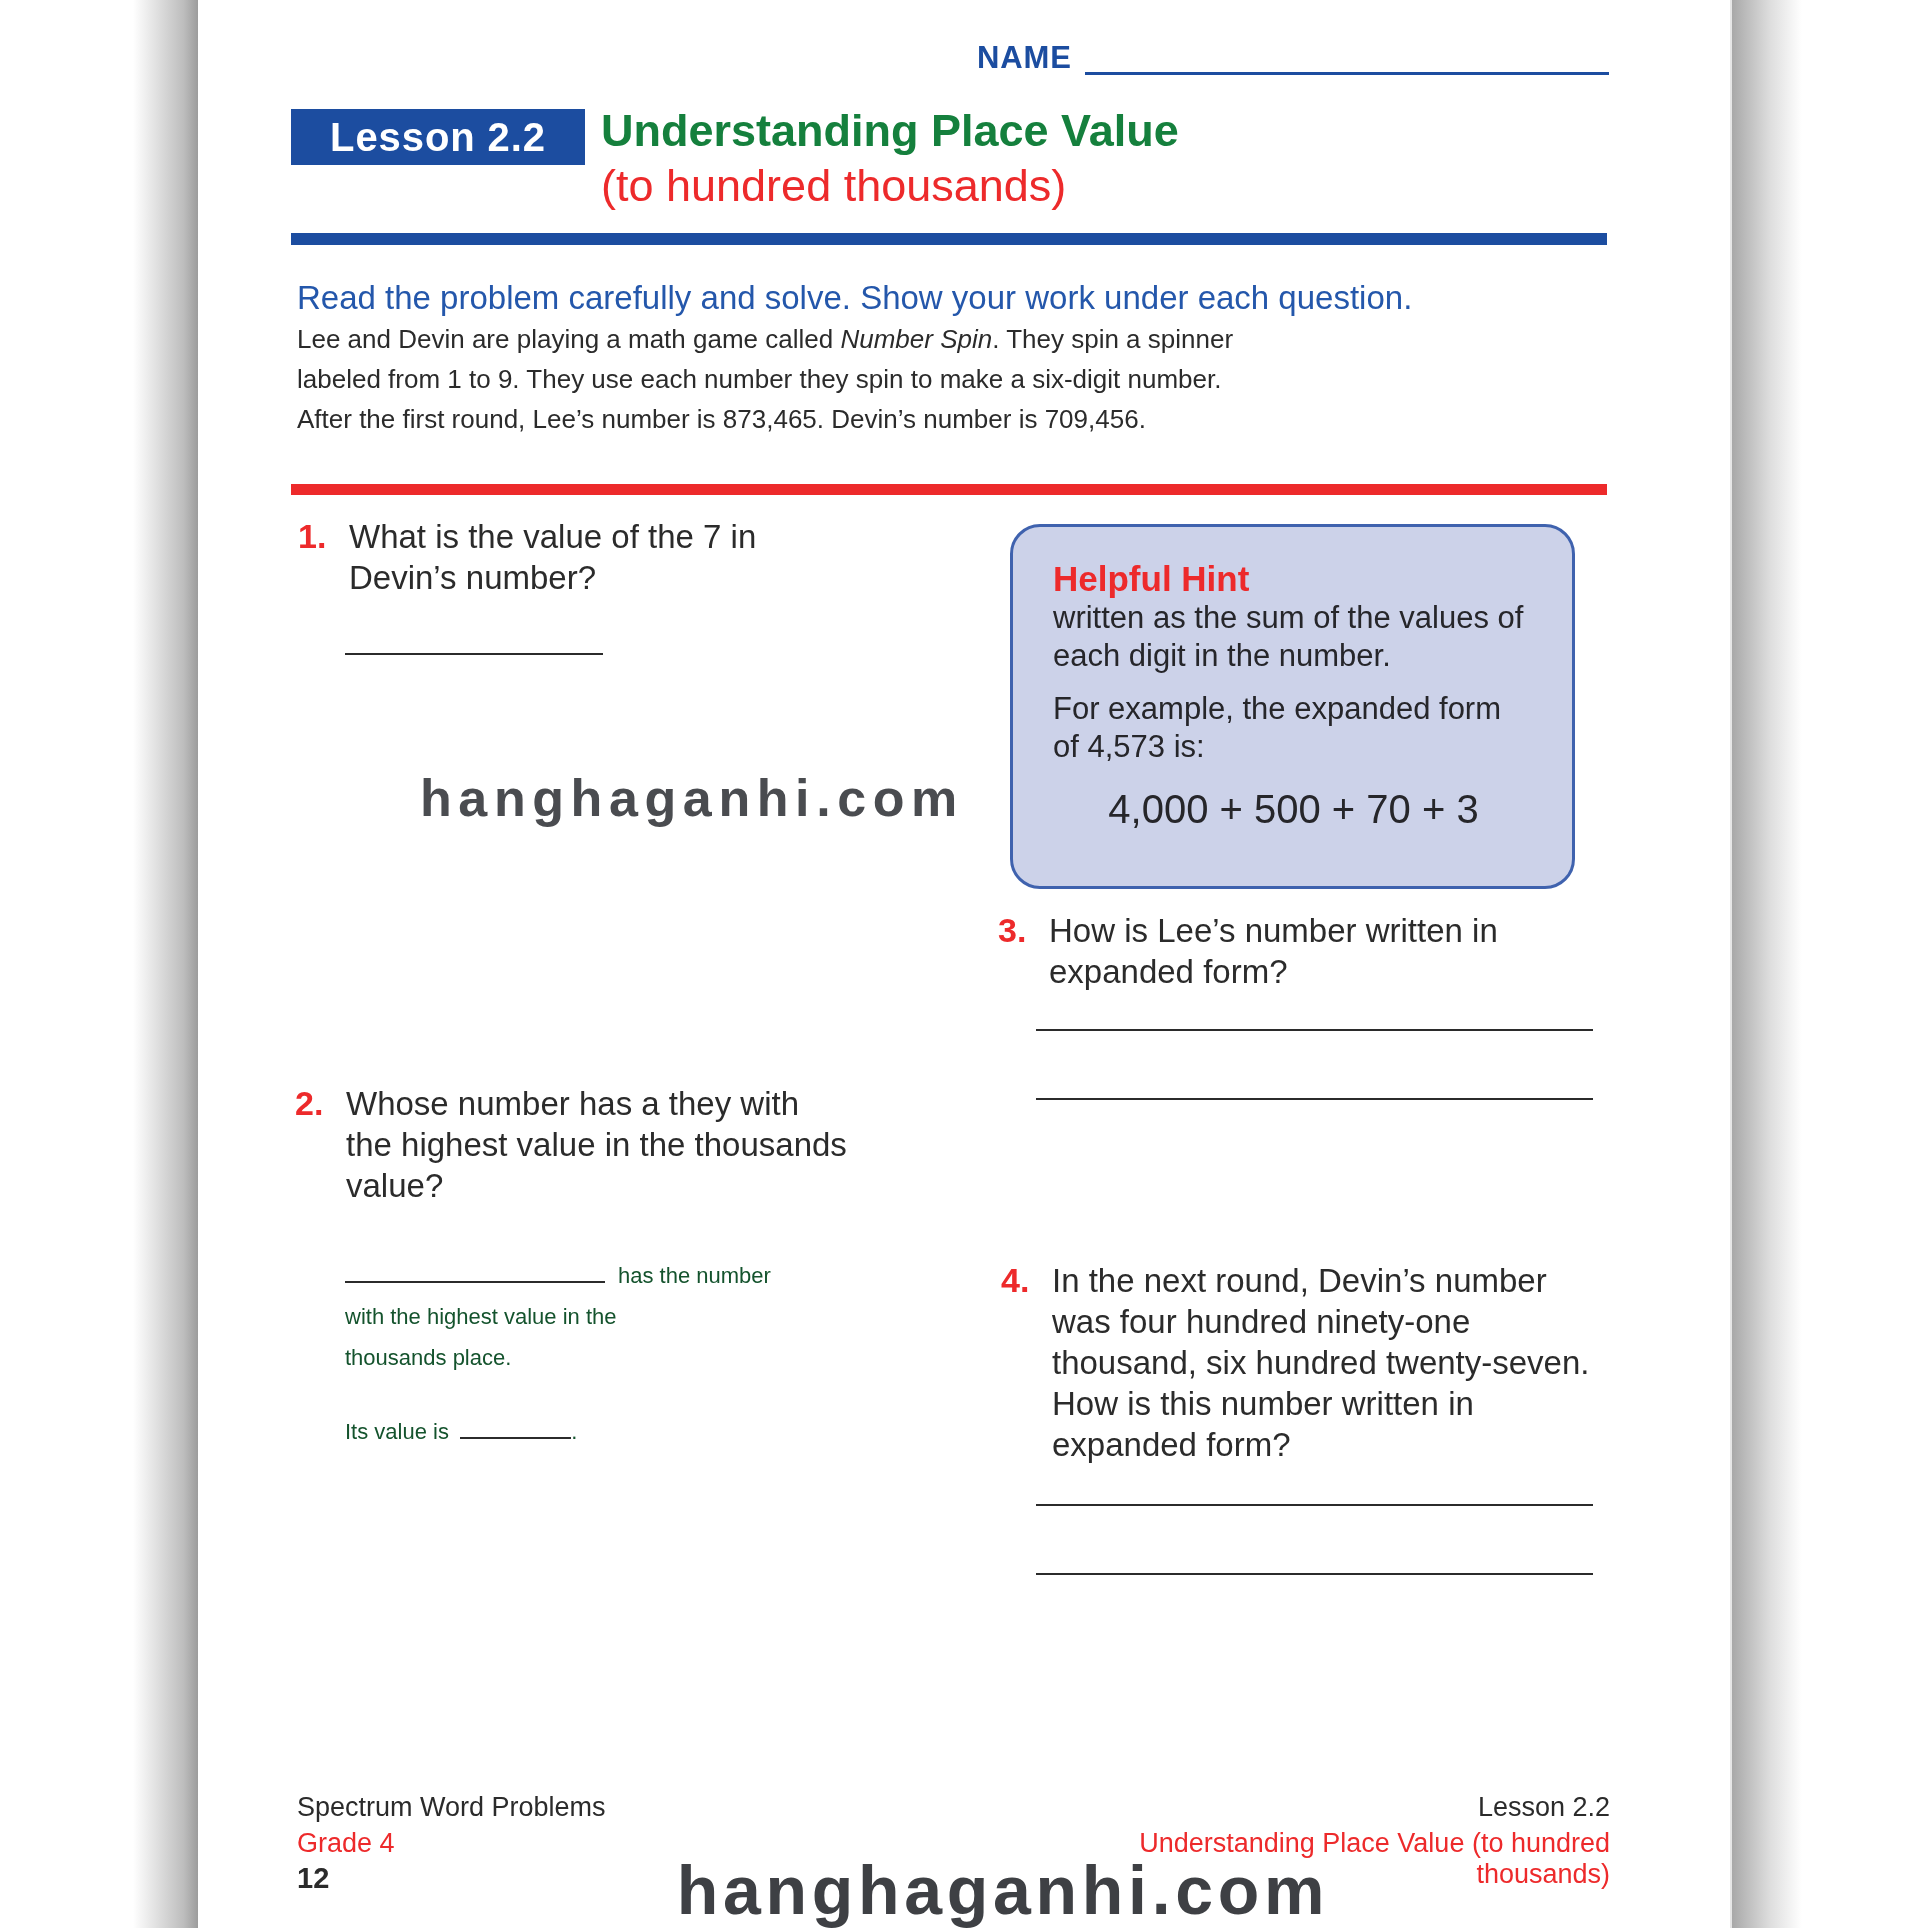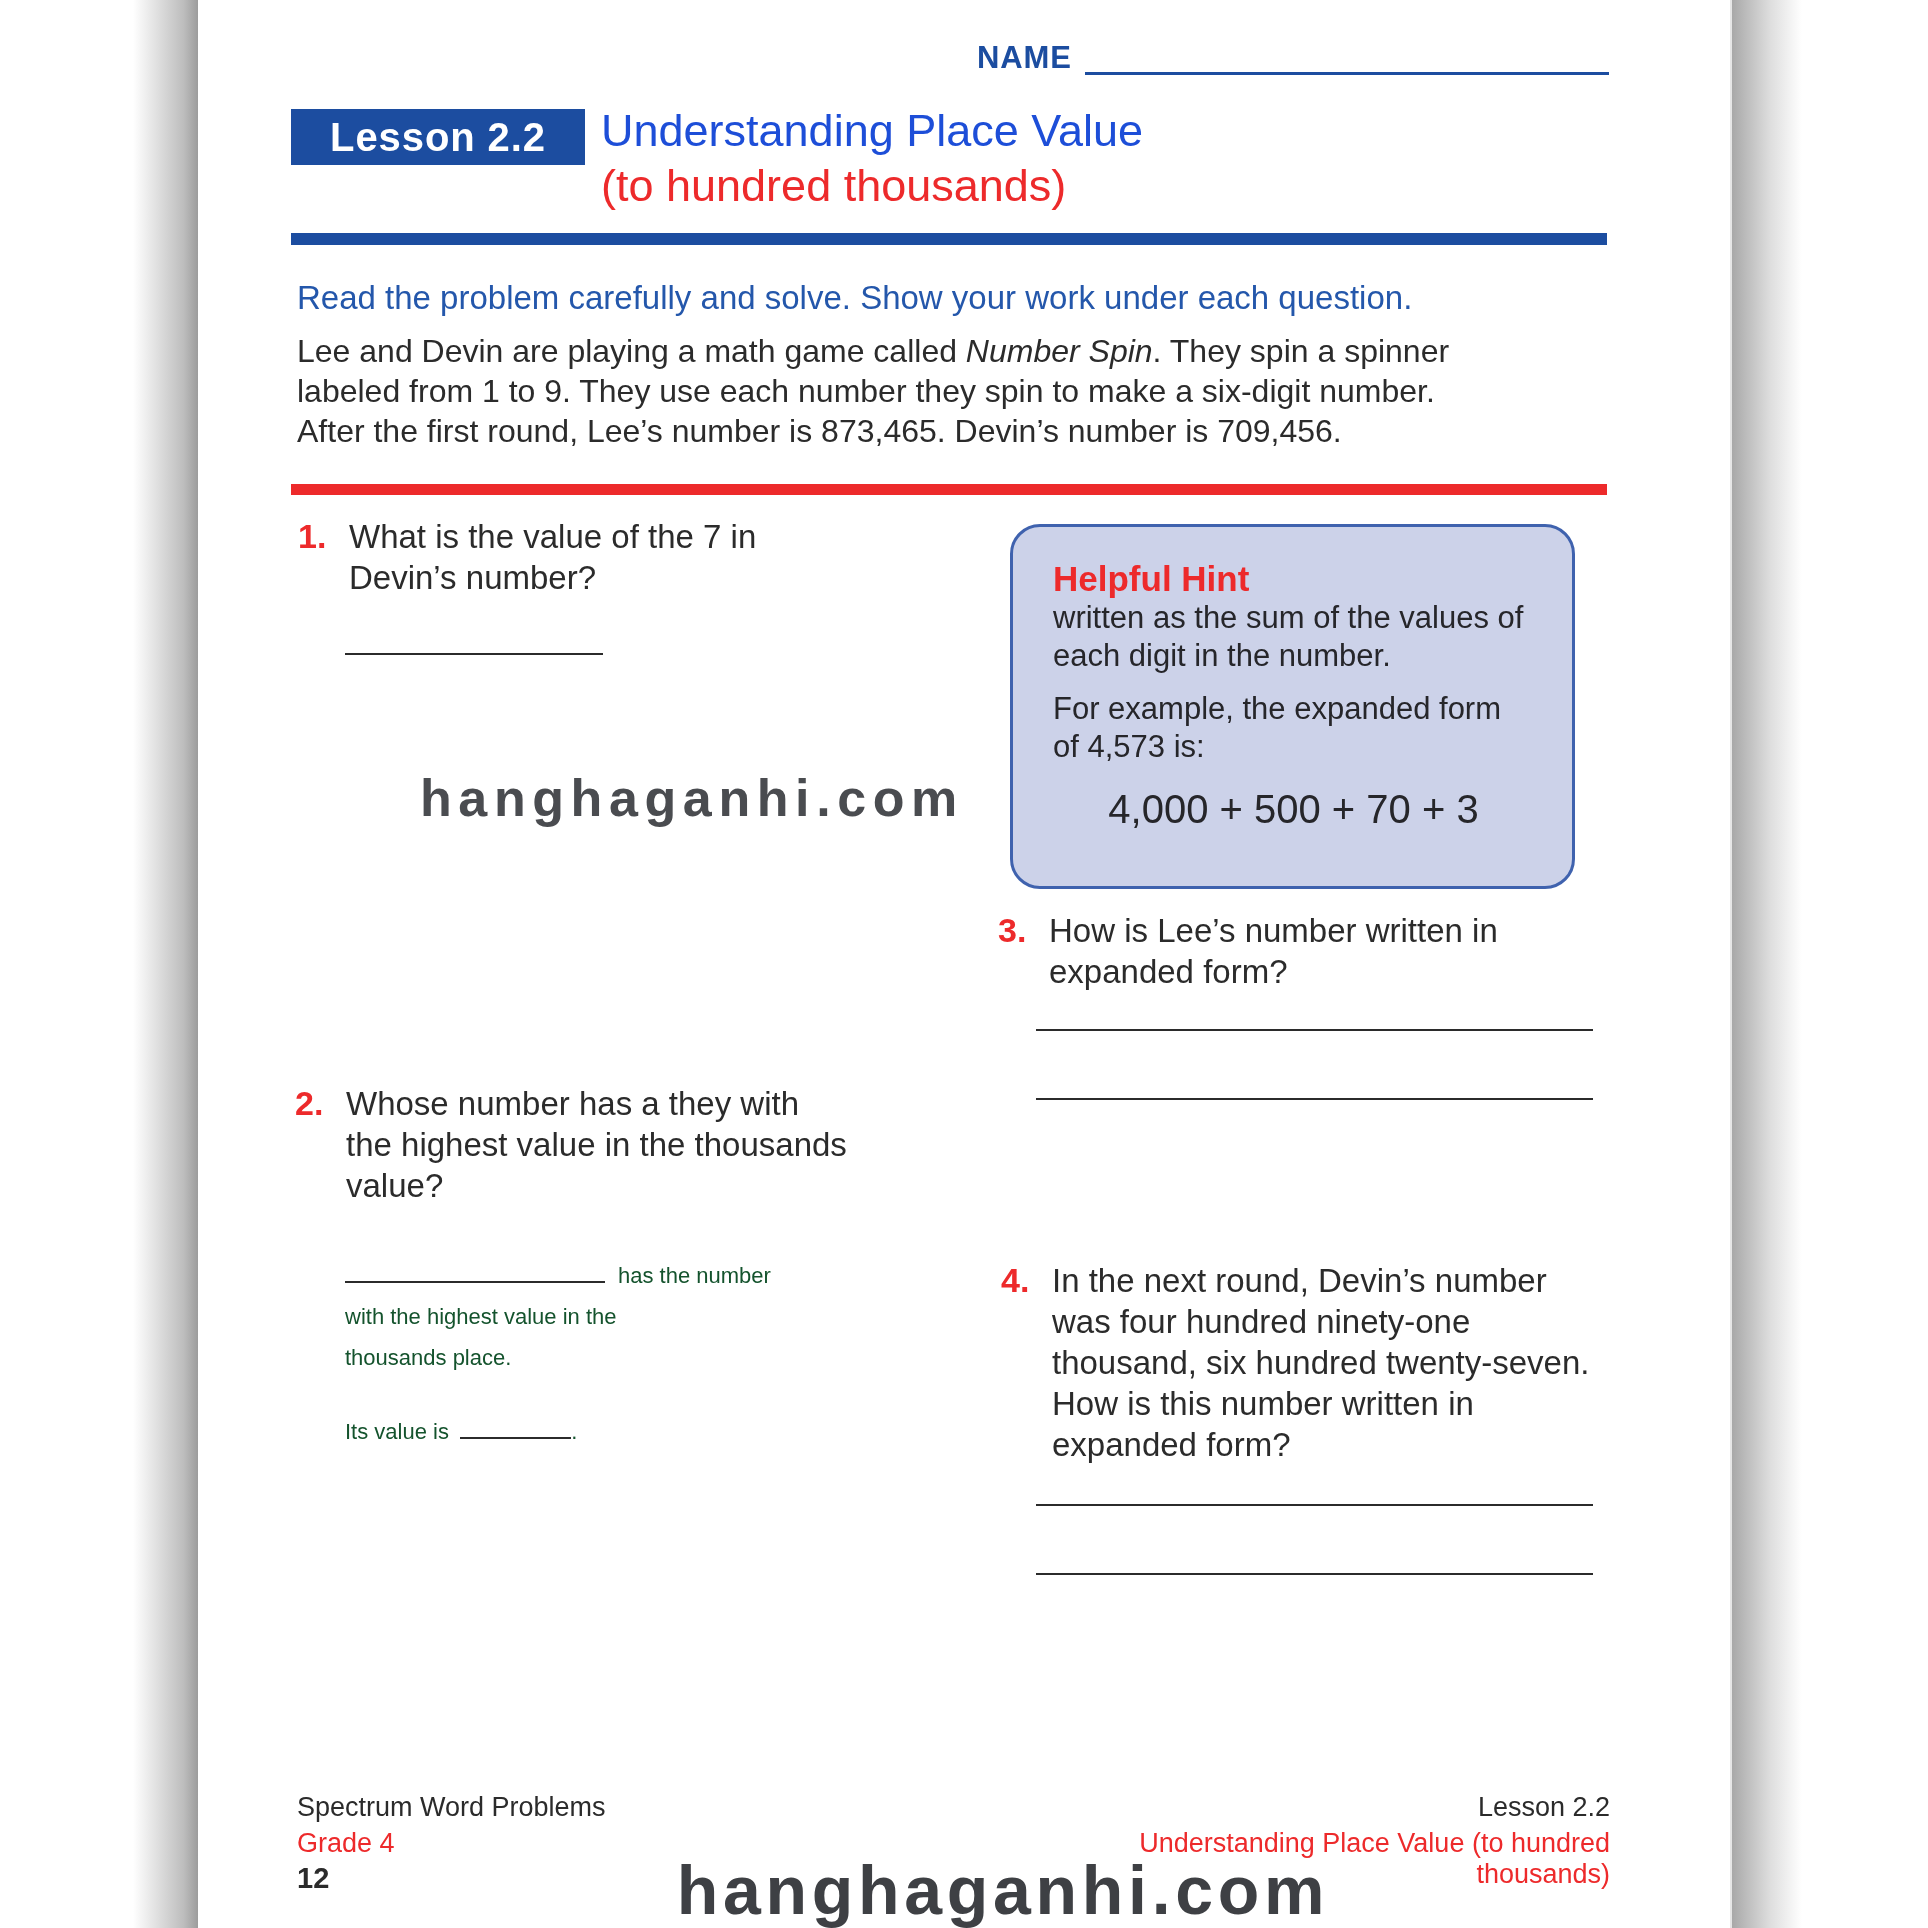--- a/index.html
+++ b/index.html
@@ -40,34 +40,34 @@
     left: 1085px; top: 72px; width: 524px; height: 0;
     border-bottom: 3.8px solid #1c4da0;
   }
 
   .lesson-badge {
     left: 291px; top: 109px; width: 294px; height: 56px;
     background: #1c4da0;
     display: flex; align-items: center; justify-content: center;
     color: #ffffff; font-size: 40px; font-weight: bold; letter-spacing: 0.9px;
   }
-  .title-line1 { left: 601px; top: 105px; font-size: 45px; font-weight: 400; color: #1d4ed8; }
+  .title-line1 { left: 601px; top: 105px; font-size: 45px; font-weight: 700; color: #15803d; }
   .title-line2 { left: 601px; top: 160px; font-size: 45px; font-weight: 500; color: #ed2a2b; }
 
   .rule-blue { left: 291px; top: 233px; width: 1316px; height: 12.2px; background: #1c4da0; }
   .rule-red  { left: 291px; top: 484px; width: 1316px; height: 11.3px; background: #ed2a2b; }
 
   .instruction {
     left: 297px; top: 279px;
     font-size: 33px; font-weight: 500; color: #2457ab;
   }
 
   .problem {
-    left: 297px; top: 331px; width: 1318px;
-    font-size: 32px; line-height: 40px; color: #2b2b2b;
+    left: 297px; top: 319px; width: 1318px;
+    font-size: 26px; line-height: 40px; color: #2b2b2b;
   }
 
   .question { display: flex; }
   .qnum {
     color: #ed2a2b; font-weight: bold; font-size: 34px;
     width: 51px; flex: 0 0 51px; line-height: 41px;
   }
   .qtext { font-size: 33px; line-height: 41px; color: #2b2b2b; }
 
   .q1 { left: 298px; top: 516px; }

